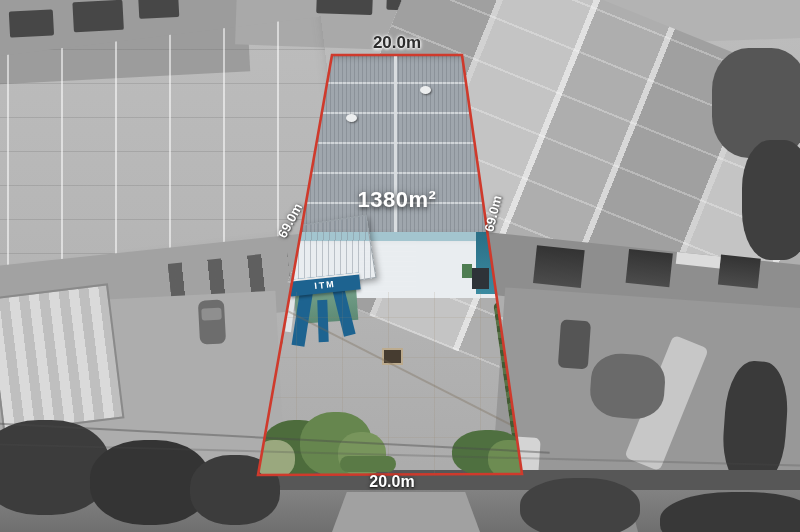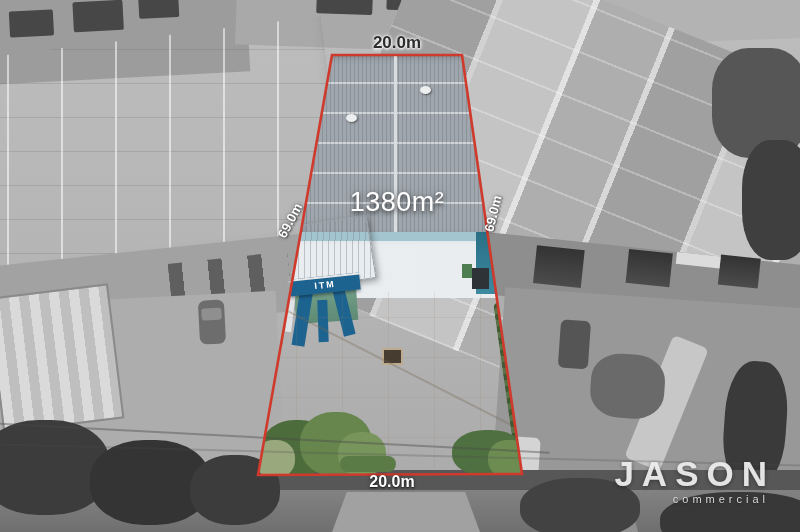--- a/index.html
+++ b/index.html
@@ -100,21 +100,21 @@
   .boundary{fill:none;stroke:var(--boundary-red,#cf3a2c);stroke-width:2.6px;}
 
   
   .dim{position:absolute;font-weight:bold;color:#fff;text-shadow:0 1px 2px rgba(0,0,0,.75),0 0 4px rgba(0,0,0,.4);}
   .dim-top{left:347px;top:33px;width:100px;text-align:center;font-size:17px;color:#2d2d2d;
     text-shadow:0 0 2px #fff,0 0 4px #fff,0 1px 3px #fff;}
   .dim-bottom{left:342px;top:473px;width:100px;text-align:center;font-size:16px;}
   .dim-left{left:259px;top:213px;width:62px;text-align:center;font-size:13px;transform:rotate(-62deg);}
   .dim-right{left:462px;top:206px;width:62px;text-align:center;font-size:13px;transform:rotate(-76deg);}
   .area-label{left:297px;top:188px;width:200px;text-align:center;color:#fff;}
-  .area-value{font-size:27px;font-weight:400;letter-spacing:.5px;line-height:1.05;
+  .area-value{font-size:22px;font-weight:700;letter-spacing:.5px;line-height:1.05;
     text-shadow:0 2px 4px rgba(0,0,0,.6),0 0 8px rgba(0,0,0,.25);}
   .area-qualifier{font-size:15px;font-weight:bold;margin-top:-2px;
     text-shadow:0 2px 3px rgba(0,0,0,.6);}
 
   
   .watermark{position:absolute;right:25px;bottom:27px;text-align:right;color:#ececec;}
   .wm-brand{font-size:35px;font-weight:800;letter-spacing:8px;line-height:1;opacity:.95;
     text-shadow:0 1px 4px rgba(0,0,0,.4);}
   .wm-tagline{font-size:11px;letter-spacing:4px;color:#d8d8d8;margin-top:2px;padding-right:6px;
     text-shadow:0 1px 2px rgba(0,0,0,.4);}
@@ -218,18 +218,14 @@
 
   <div class="dim dim-top">20.0m</div>
   <div class="dim dim-left">69.0m</div>
   <div class="dim dim-right">69.0m</div>
   <div class="dim dim-bottom">20.0m</div>
 
   <div class="abs area-label">
     <div class="area-value">1380m²</div>
   </div>
 
-  <div class="watermark">
-    <div class="wm-brand">JASON</div>
-    <div class="wm-tagline">commercial</div>
-  </div>
 
 </div>
 
 </body></html>

